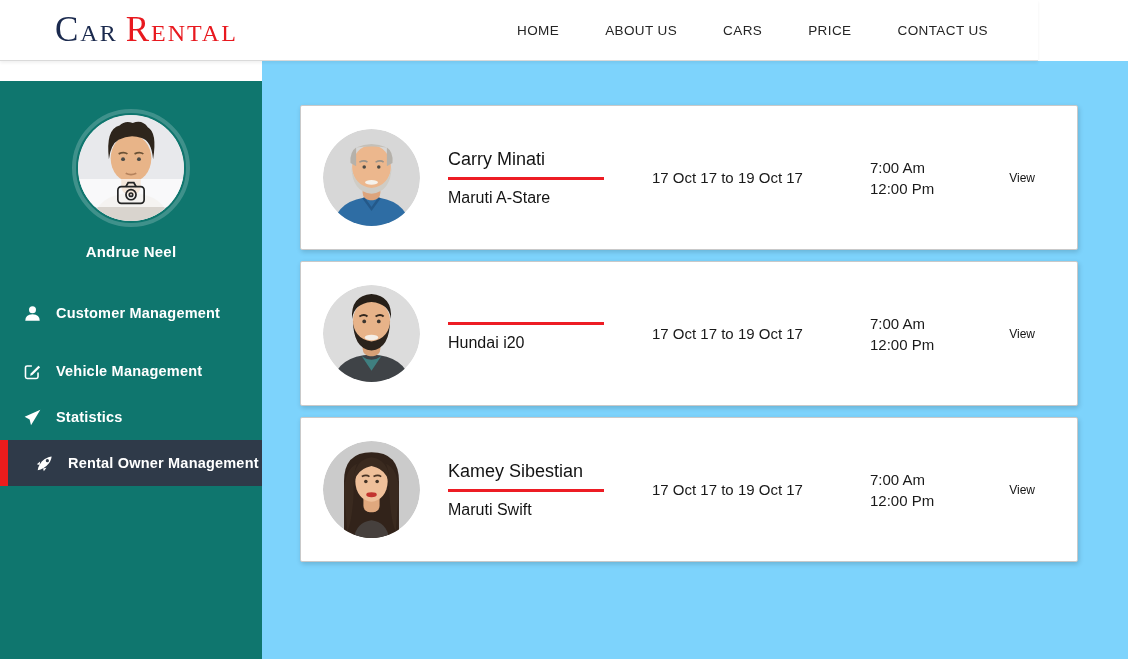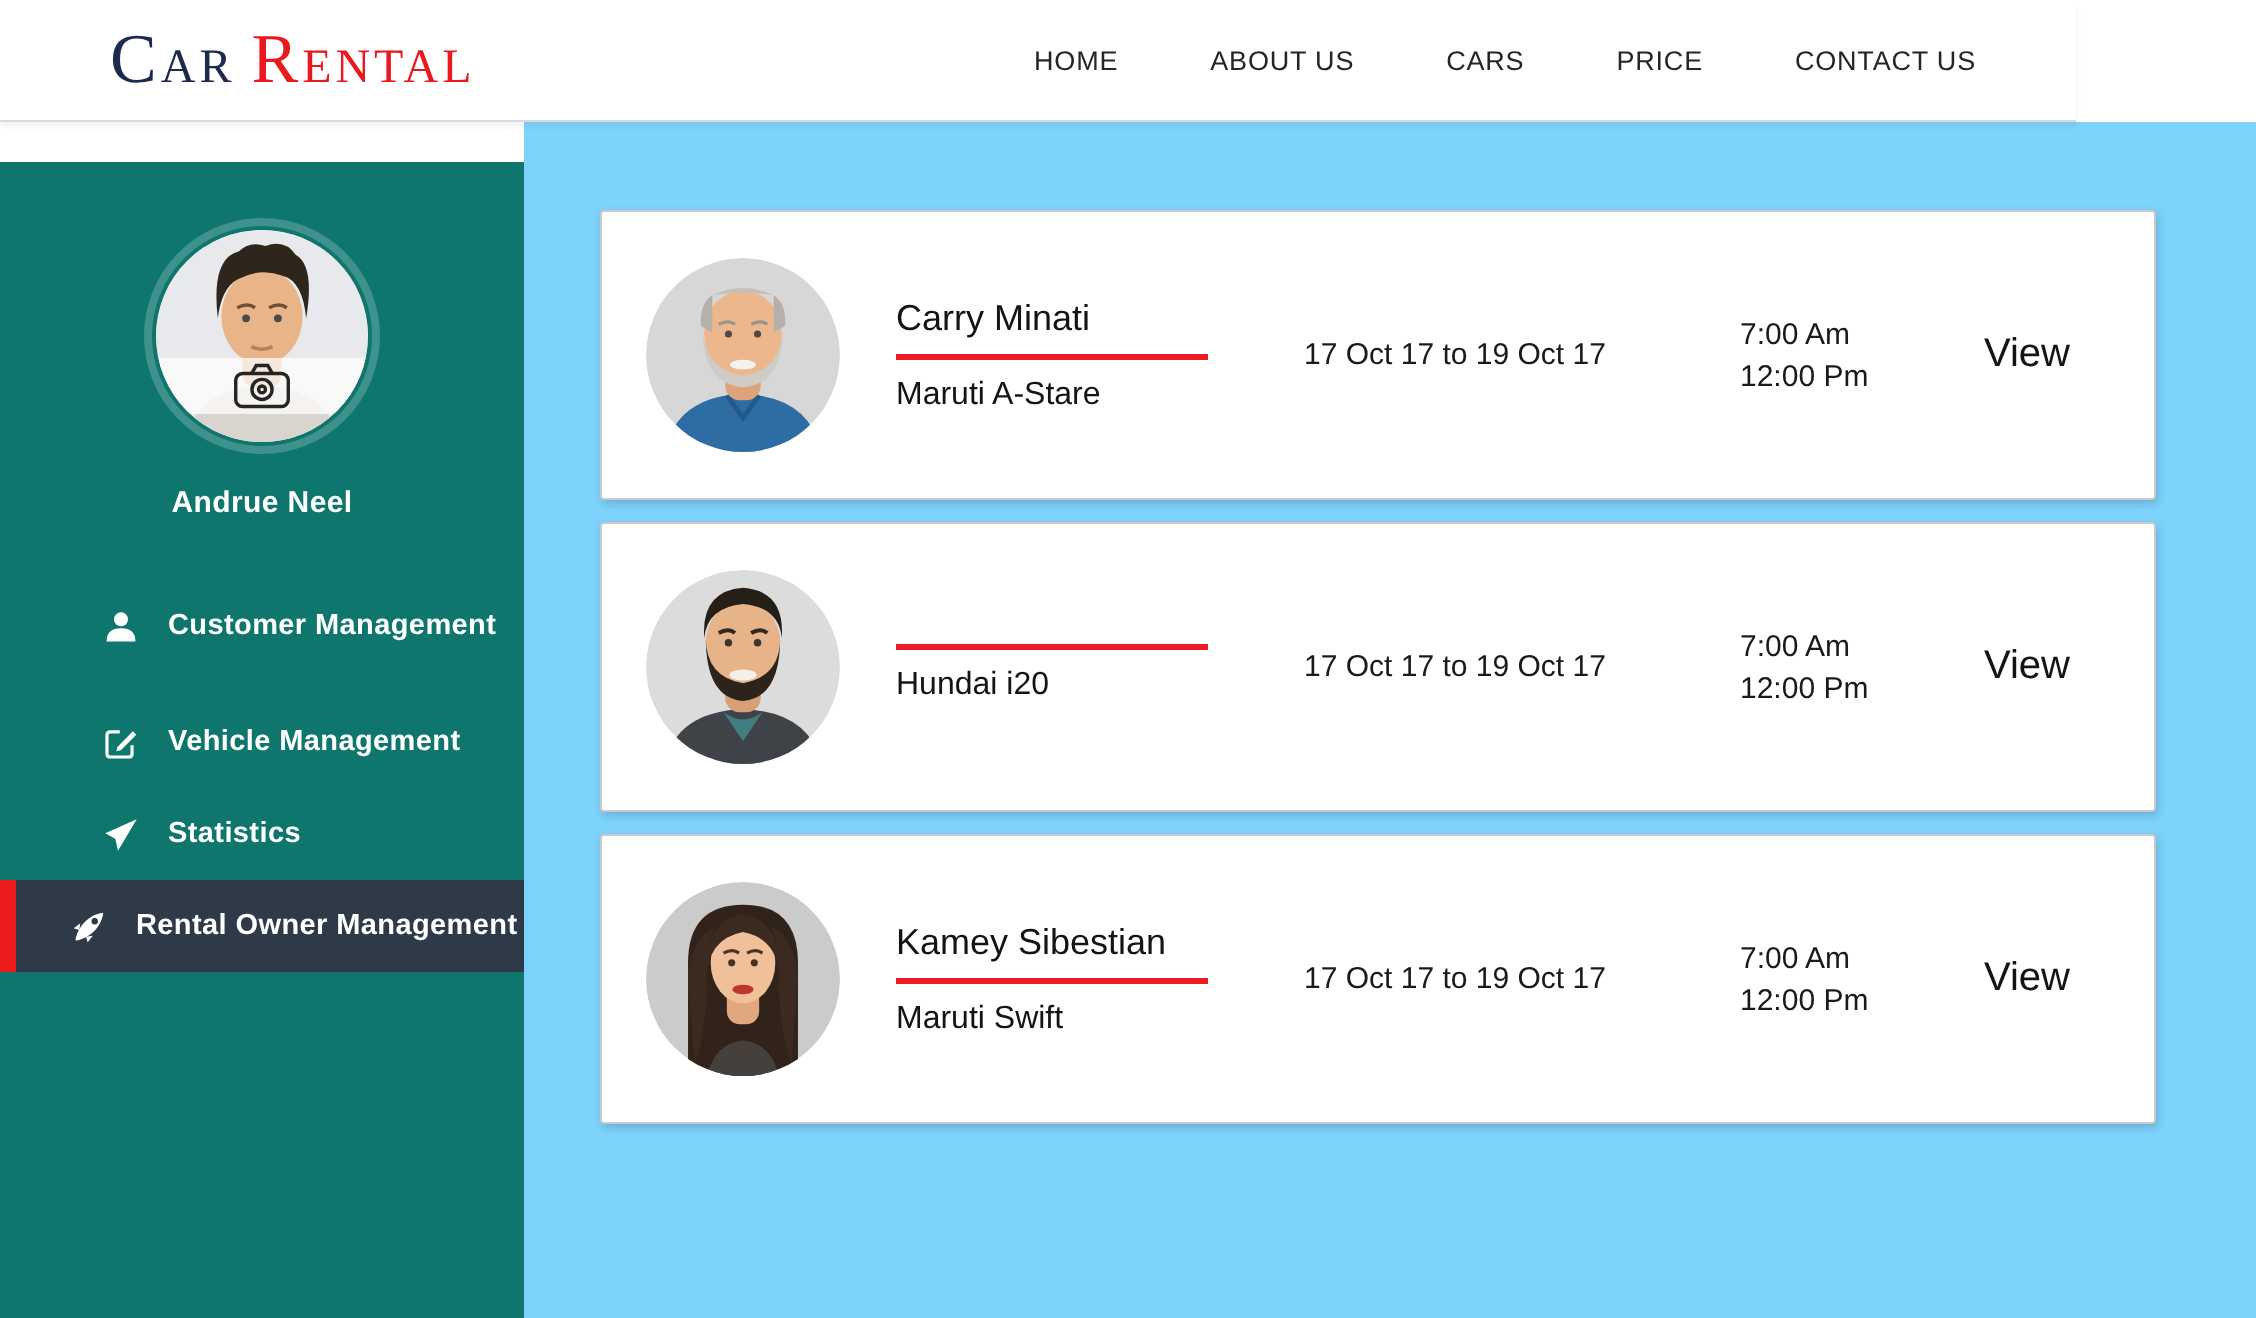--- a/index.html
+++ b/index.html
@@ -50,21 +50,21 @@
     position:absolute; left:0; right:0; bottom:13%; height:27%;
     background:rgba(255,255,255,.72);
     display:flex; align-items:center; justify-content:center;
   }
   .cam-band svg { width:30px; height:24px; }
   .profile-name { margin-top:16px; font-size:15px; font-weight:bold; letter-spacing:.2px; }
 
   .menu { margin-top:30px; }
   .menu-item {
     height:46px; display:flex; align-items:center; gap:15px;
-    padding-left:52px; cursor:pointer; font-size:14.5px; font-weight:bold;
+    padding-left:24px; cursor:pointer; font-size:14.5px; font-weight:bold;
     letter-spacing:.2px; white-space:nowrap;
   }
   .menu-item.first { margin-bottom:12px; }
   .menu-item .mi { width:17px; height:17px; flex:none; display:flex; align-items:center; justify-content:center; }
   .menu-item .mi svg { width:17px; height:17px; }
   .menu-item.active {
     background:#2f3a49;
     border-left:8px solid #ec1c1c;
     padding-left:28px;
   }
@@ -79,21 +79,21 @@
   }
   .card:first-child { margin-top:44px; }
   .b-avatar { width:97px; height:97px; border-radius:50%; overflow:hidden; flex:none; }
   .b-avatar svg { display:block; width:100%; height:100%; }
   .b-info { margin-left:28px; width:192px; }
   .b-name { font-size:18px; color:#141414; }
   .b-underline { width:156px; height:3px; background:#ed1c24; margin:7px 0 9px; }
   .b-vehicle { font-size:16px; color:#141414; }
   .b-dates { width:190px; margin-left:12px; font-size:15px; color:#1a1a1a; white-space:nowrap; }
   .b-time { width:84px; margin-left:28px; font-size:15px; color:#1a1a1a; line-height:21px; }
-  .b-view { margin-left:auto; margin-right:12px; font-size:20px; color:#141414; text-decoration:none; cursor:pointer; }
+  .b-view { margin-left:auto; margin-right:12px; font-size:12px; color:#141414; text-decoration:none; cursor:pointer; }
 </style>
 </head>
 <body>
 
 <div class="app">
 
   <div class="header">
     <div class="logo">
       <span class="lg navy">C</span><span class="sm navy">AR</span><span class="lg red w2">R</span><span class="sm red">ENTAL</span>
     </div>

